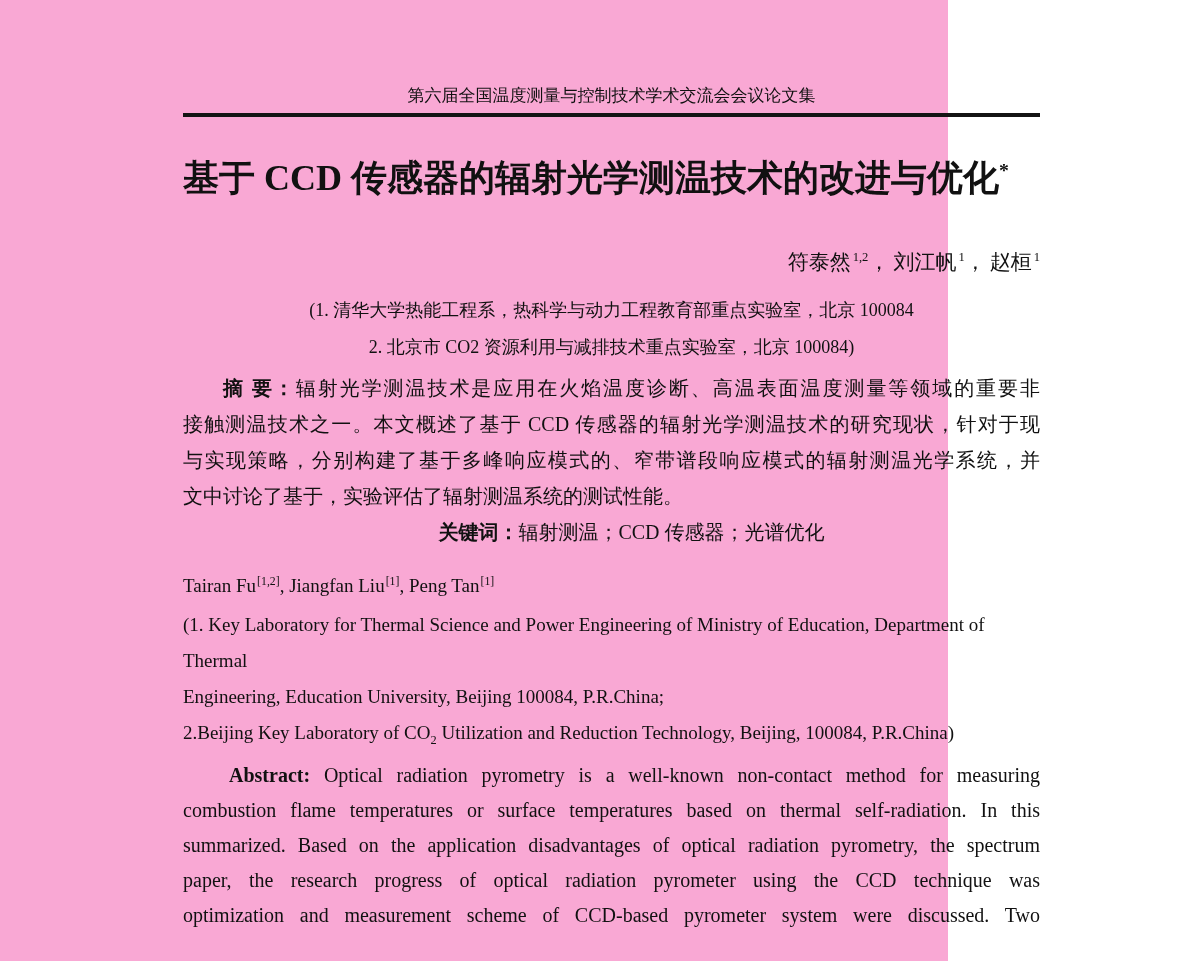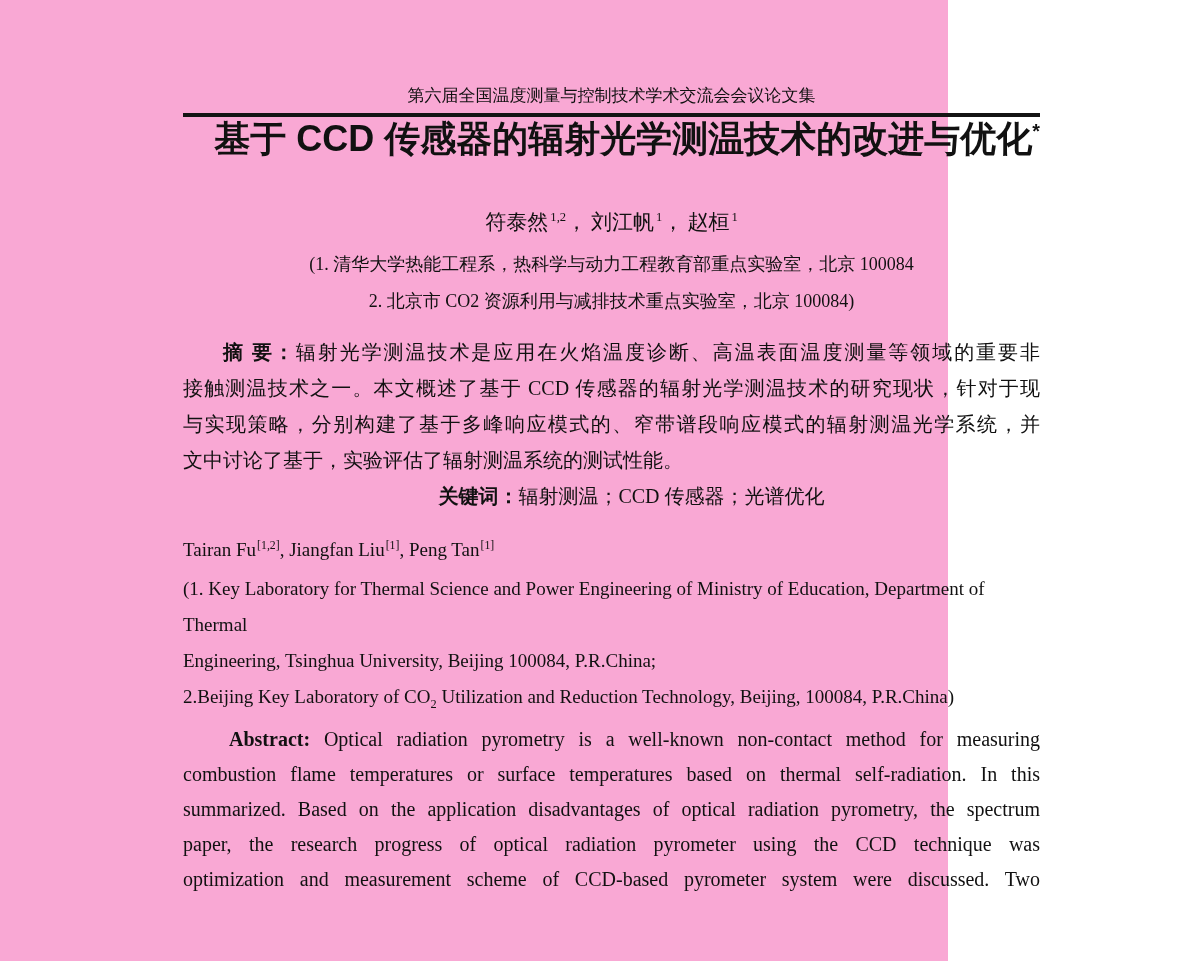--- a/index.html
+++ b/index.html
@@ -20,47 +20,48 @@
     line-height: 1.2;
     font-family: "Liberation Serif", serif;
   }
   .header-rule {
     margin-top: 7px;
     height: 4px;
     background: #141414;
   }
 
   .paper-title {
-    text-align: right;
+    margin-top: 40px;
+    text-align: left;
     font-size: 36px;
     font-weight: bold;
-    font-family: Liberation Sans, sans-serif;
+    font-family: Liberation Serif, serif;
     line-height: 1.2;
     white-space: nowrap;
   }
   .paper-title sup { font-size: 55%; }
 
   .authors-cn {
     margin-top: 48px;
-    text-align: center;
+    text-align: right;
     font-size: 21px;
     line-height: 1.3;
   }
   .authors-cn sup { font-size: 60%; padding-left: 2px; }
   .authors-cn .sep { padding-right: 4px; }
 
-  .affils-cn { margin-top: 10px; }
+  .affils-cn { margin-top: 16px; }
   .affil-line {
     text-align: center;
     font-size: 18px;
     line-height: 37px;
   }
 
   .abstract-cn {
-    margin-top: 14px;
+    margin-top: 4px;
     font-size: 20px;
   }
   .abstract-cn .line {
     line-height: 36px;
     text-align: justify;
     text-align-last: justify;
   }
   .abstract-cn .line.first { padding-left: 40px; }
   .abstract-cn .line.last {
     text-align: left;
@@ -128,21 +129,21 @@
       <div class="line last">文中讨论了基于，实验评估了辐射测温系统的测试性能。</div>
       <div class="keywords-line"><span class="b">关键词：</span><span>辐射测温；CCD 传感器；光谱优化</span></div>
     </div>
 
     <div class="authors-en">
       <span><span>Tairan Fu</span><sup>[1,2]</sup><span>, </span></span><span><span>Jiangfan Liu</span><sup>[1]</sup><span>, </span></span><span><span>Peng Tan</span><sup>[1]</sup></span>
     </div>
 
     <div class="affils-en">
       <div class="affil-en-line">(1. Key Laboratory for Thermal Science and Power Engineering of Ministry of Education, Department of Thermal</div>
-      <div class="affil-en-line">Engineering, Tsinghua University, Beijing 100084, P.R.China;</div>
+      <div class="affil-en-line">Engineering, Education University, Beijing 100084, P.R.China;</div>
       <div class="affil-en-line"><span>2.Beijing Key Laboratory of CO</span><sub>2</sub><span> Utilization and Reduction Technology, Beijing, 100084, P.R.China)</span></div>
     </div>
 
     <div class="abstract-en">
       <div class="line first"><span class="b">Abstract:</span><span> </span><span>Optical radiation pyrometry is a well-known non-contact method for measuring</span></div>
       <div class="line">combustion flame temperatures or surface temperatures based on thermal self-radiation. In this</div>
       <div class="line">summarized. Based on the application disadvantages of optical radiation pyrometry, the spectrum</div>
       <div class="line">paper, the research progress of optical radiation pyrometer using the CCD technique was</div>
       <div class="line">optimization and measurement scheme of CCD-based pyrometer system were discussed. Two</div>
 

